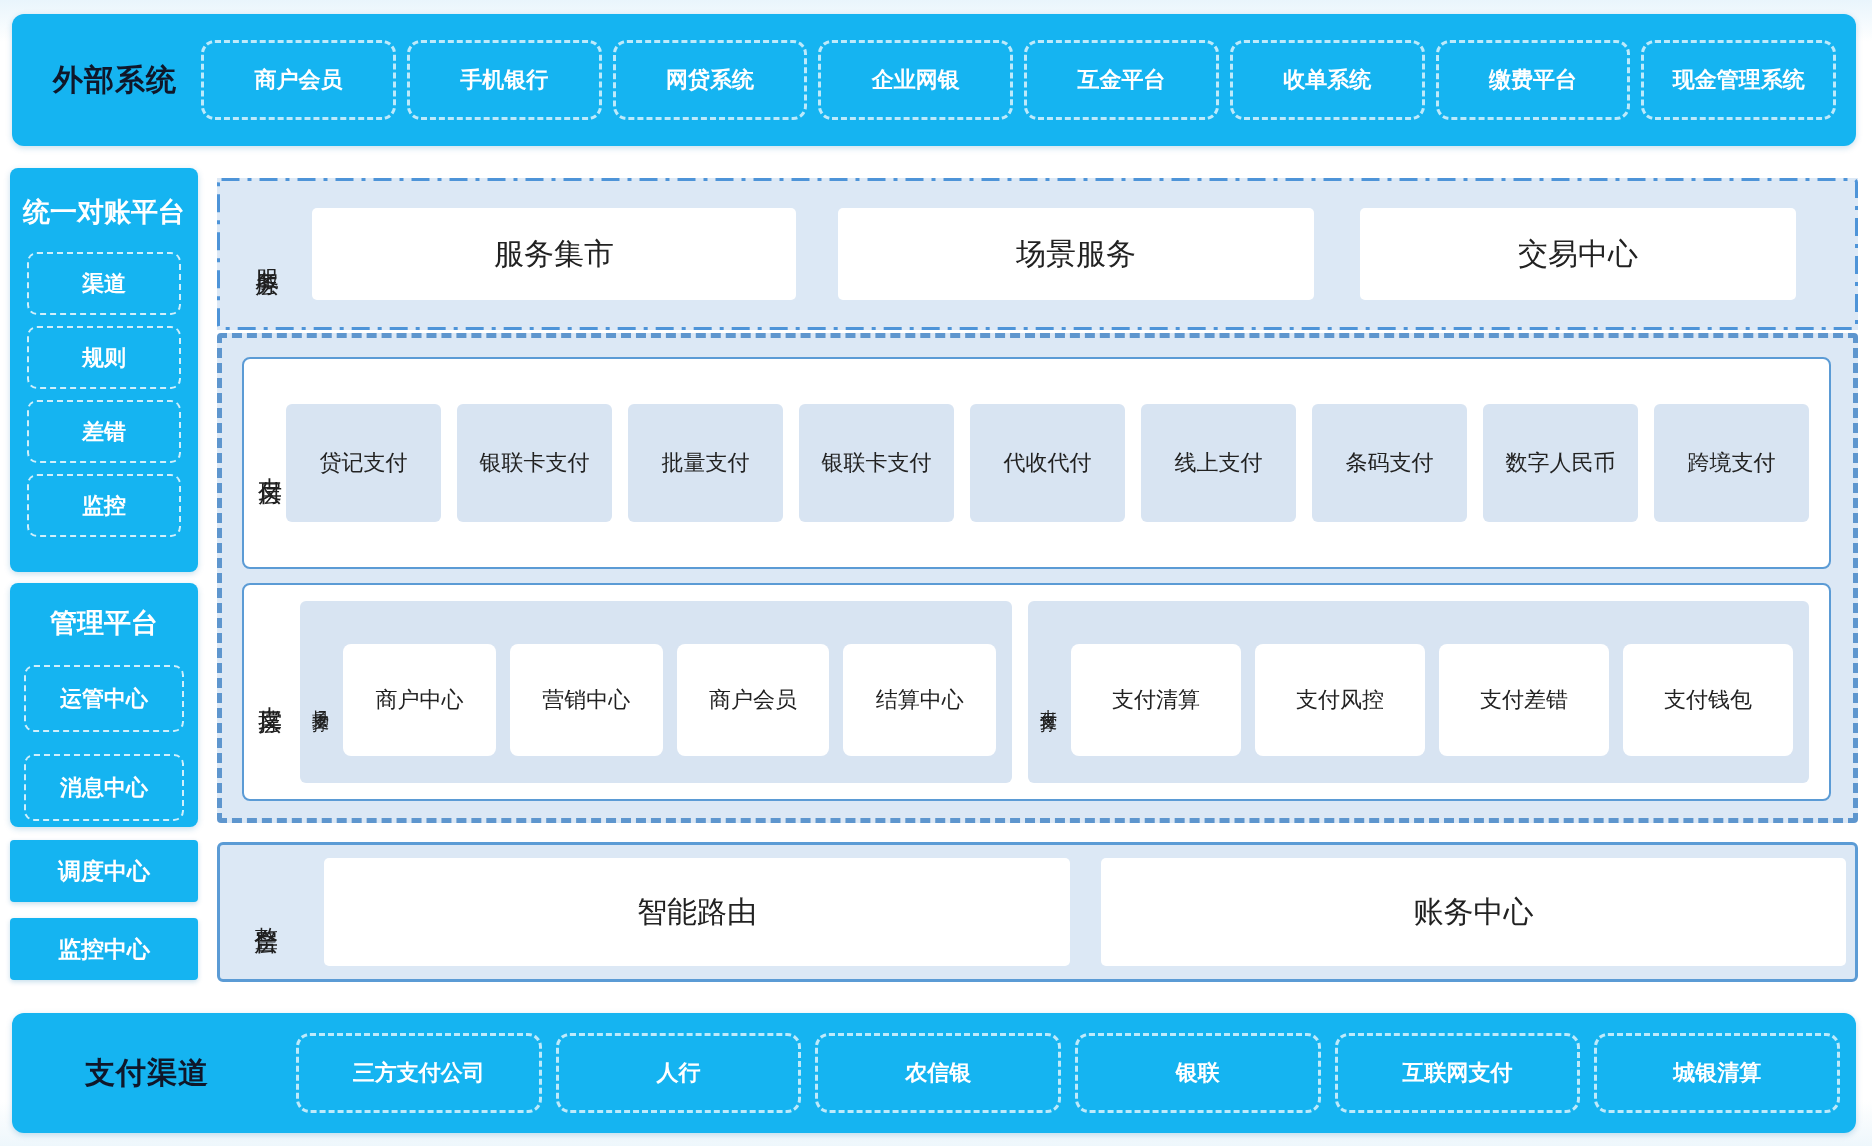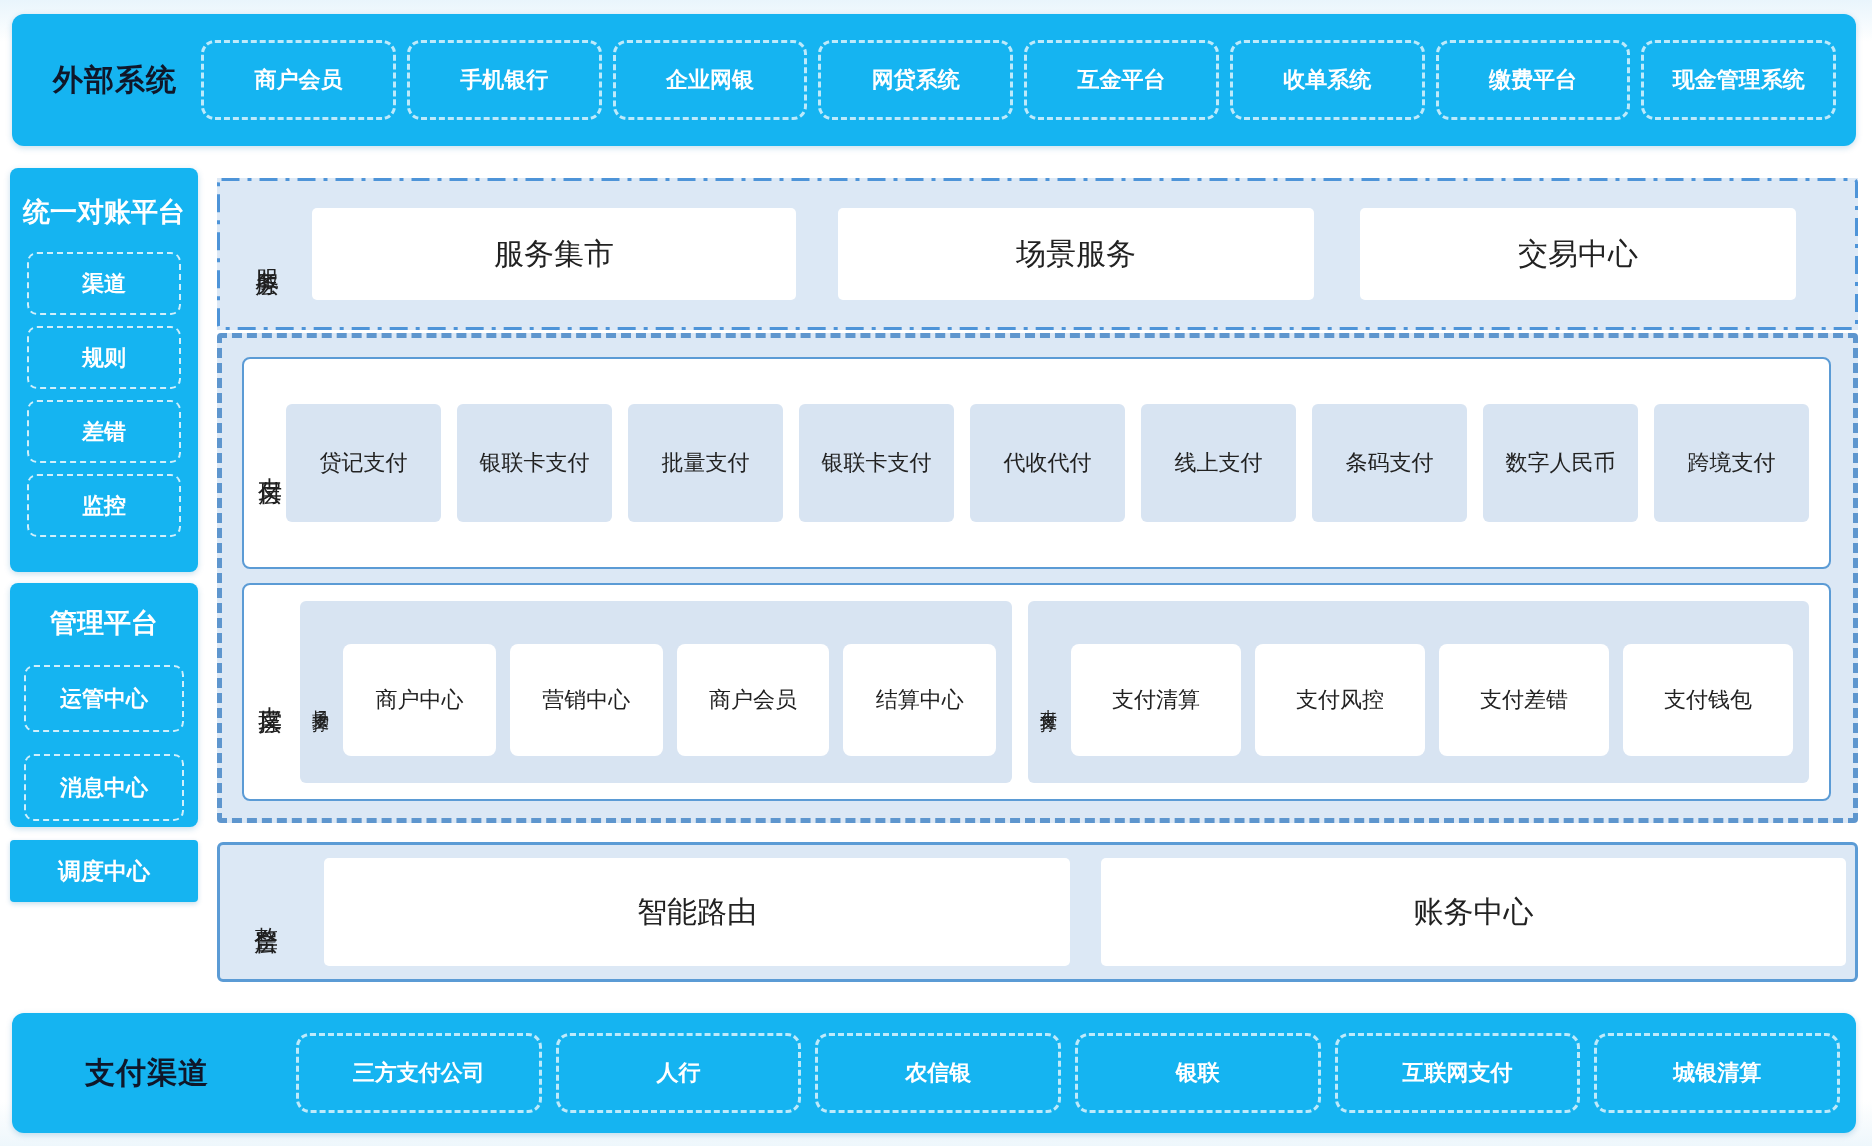--- a/index.html
+++ b/index.html
@@ -142,22 +142,22 @@
 </style>
 </head>
 <body>
 
 <div class="page">
 
   <div class="hbar topbar">
     <div class="bar-title">外部系统</div>
     <div class="dash-box">商户会员</div>
     <div class="dash-box">手机银行</div>
+    <div class="dash-box">网贷系统</div>
     <div class="dash-box">企业网银</div>
-    <div class="dash-box">网贷系统</div>
     <div class="dash-box">互金平台</div>
     <div class="dash-box">收单系统</div>
     <div class="dash-box">缴费平台</div>
     <div class="dash-box">现金管理系统</div>
   </div>
 
   <div class="side-block blockA">
     <div class="side-title">统一对账平台</div>
     <div class="side-items">
       <div class="side-item">渠道</div>
@@ -169,20 +169,21 @@
 
   <div class="side-block blockB">
     <div class="side-title">管理平台</div>
     <div class="side-items">
       <div class="side-item">运管中心</div>
       <div class="side-item">消息中心</div>
     </div>
   </div>
 
   <div class="solo-box solo1">调度中心</div>
+  <div class="solo-box solo2">监控中心</div>
 
   <div class="service-panel">
     <svg class="dashdot" width="1641" height="152">
       <rect x="1.5" y="1.5" width="1638" height="149" rx="3" fill="none" style="stroke:var(--dashdot_border)" stroke-width="3" stroke-dasharray="18 8 4 8"></rect>
     </svg>
     <div class="v-label" style="left:38px;">服务层</div>
     <div class="svc-box svc1">服务集市</div>
     <div class="svc-box svc2">场景服务</div>
     <div class="svc-box svc3">交易中心</div>
   </div>

